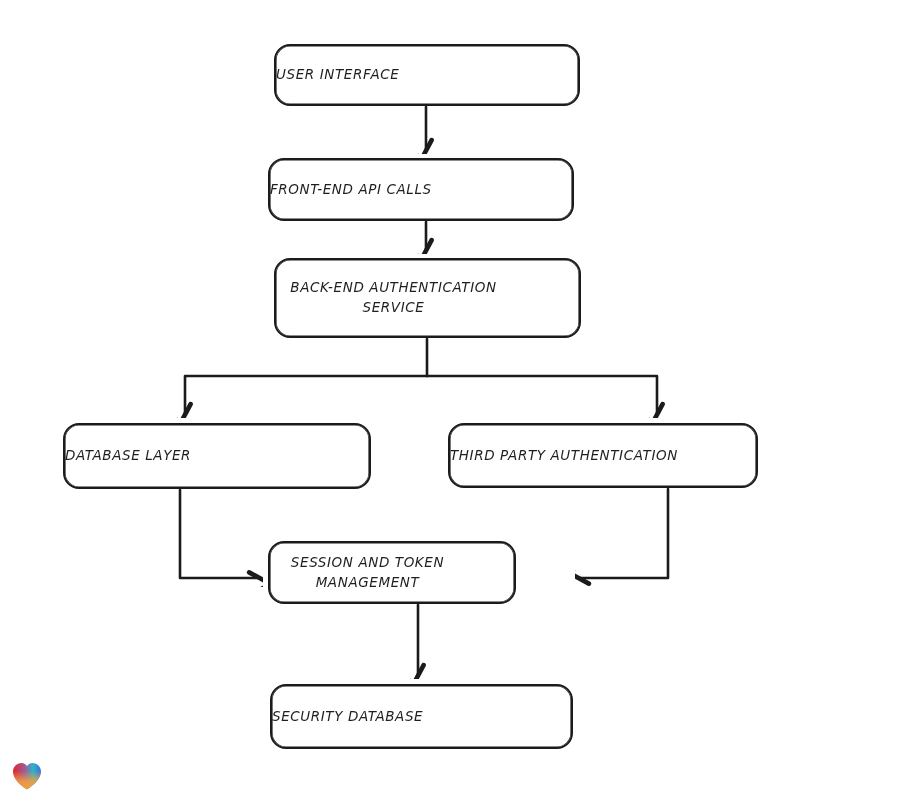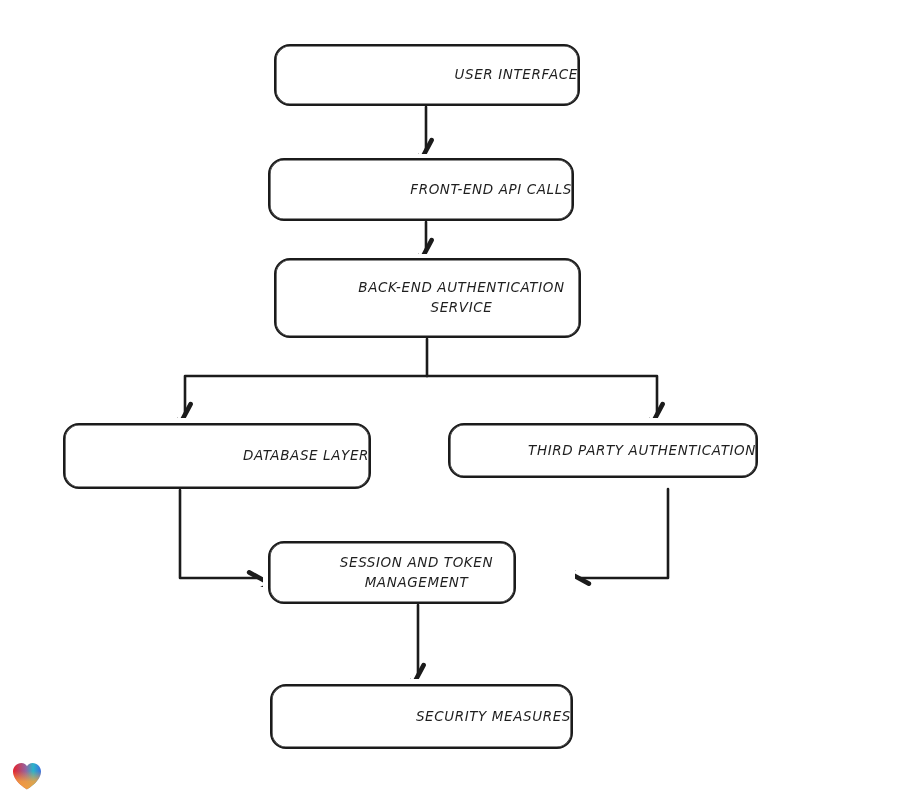--- a/index.html
+++ b/index.html
@@ -20,38 +20,38 @@
     width: 911px; height: 810px;
     pointer-events: none;
   }
   .node {
     position: absolute;
     background: #ffffff;
     border: 2.6px solid #1b1b1b;
     border-radius: 16px;
     display: flex;
     align-items: center;
-    justify-content: flex-end;
+    justify-content: flex-start;
     text-align: center;
     box-shadow: 0 0 0 0.6px #1b1b1b inset;
   }
   .node .label {
     font-size: 13.5px;
     font-style: italic;
     font-weight: 500;
     letter-spacing: 0.6px;
     color: #1f1f1f;
     line-height: 1.45;
   }
   
   .n-ui  { left: 274px; top: 44px;  width: 306px; height: 62px; }
   .n-fe  { left: 268px; top: 158px; width: 306px; height: 63px; }
   .n-be  { left: 274px; top: 258px; width: 307px; height: 80px; }
   .n-db  { left: 63px;  top: 423px; width: 308px; height: 66px; }
-  .n-tp  { left: 448px; top: 423px; width: 310px; height: 55px; }
+  .n-tp  { left: 448px; top: 423px; width: 310px; height: 65px; }
   .n-st  { left: 268px; top: 541px; width: 248px; height: 63px; }
   .n-sm  { left: 270px; top: 684px; width: 303px; height: 65px; }
   .n-be .label { max-width: 235px; }
   .n-st .label { max-width: 195px; }
   .logo {
     position: absolute;
     left: 11px;
     top: 761px;
     width: 32px;
     height: 31px;
@@ -98,21 +98,21 @@
 
   <div class="node n-tp">
     <span class="label">THIRD PARTY AUTHENTICATION</span>
   </div>
 
   <div class="node n-st">
     <span class="label">SESSION AND TOKEN MANAGEMENT</span>
   </div>
 
   <div class="node n-sm">
-    <span class="label">SECURITY MEASURES</span>
+    <span class="label">SECURITY DATABASE</span>
   </div>
 
   <svg class="logo" viewBox="0 0 32 29" xmlns="http://www.w3.org/2000/svg">
     <defs>
       <linearGradient id="heartH" x1="0" y1="0" x2="1" y2="0">
         <stop offset="0" stop-color="#e82129"></stop>
         <stop offset="0.45" stop-color="#95639f"></stop>
         <stop offset="0.72" stop-color="#2bb5c9"></stop>
         <stop offset="1" stop-color="#3b6fe0"></stop>
       </linearGradient>

